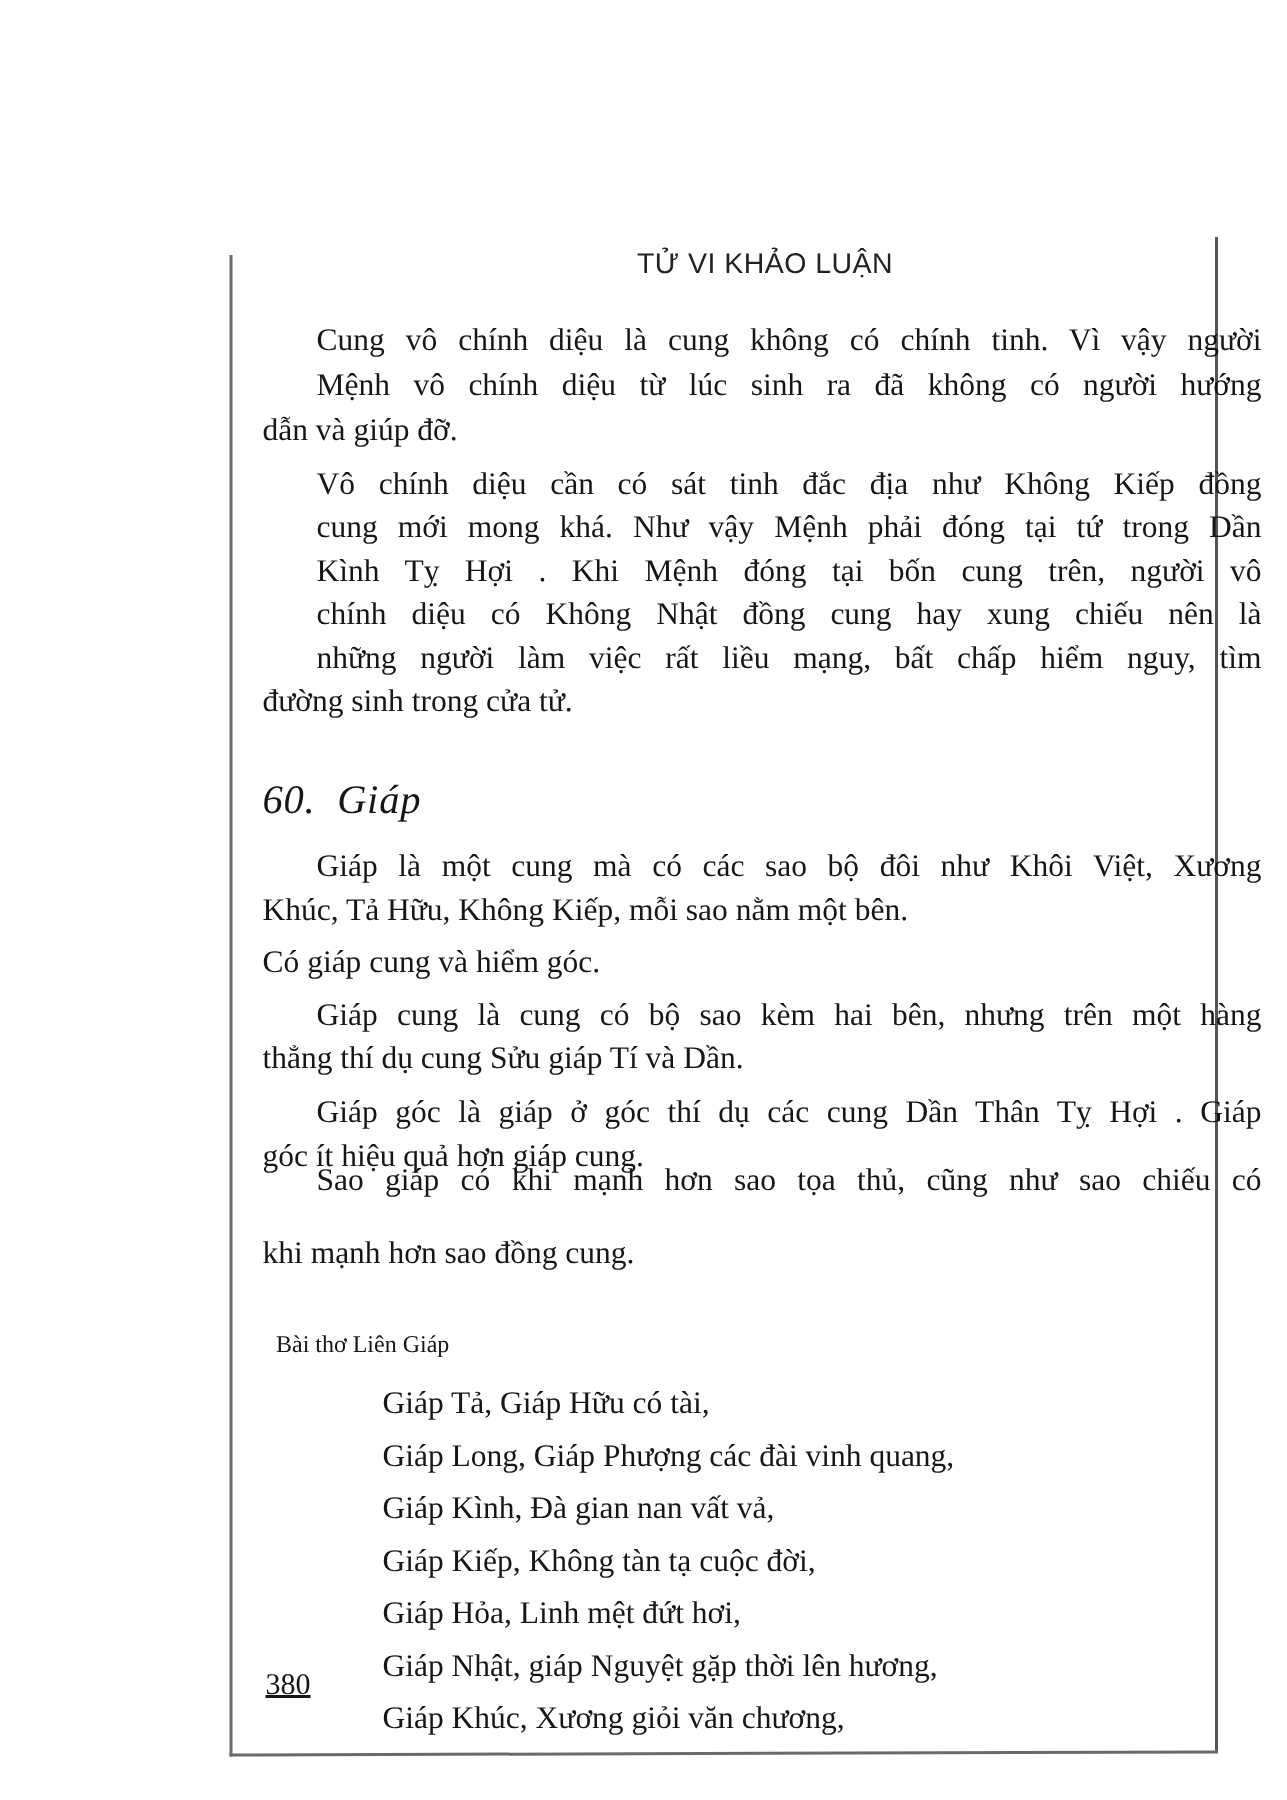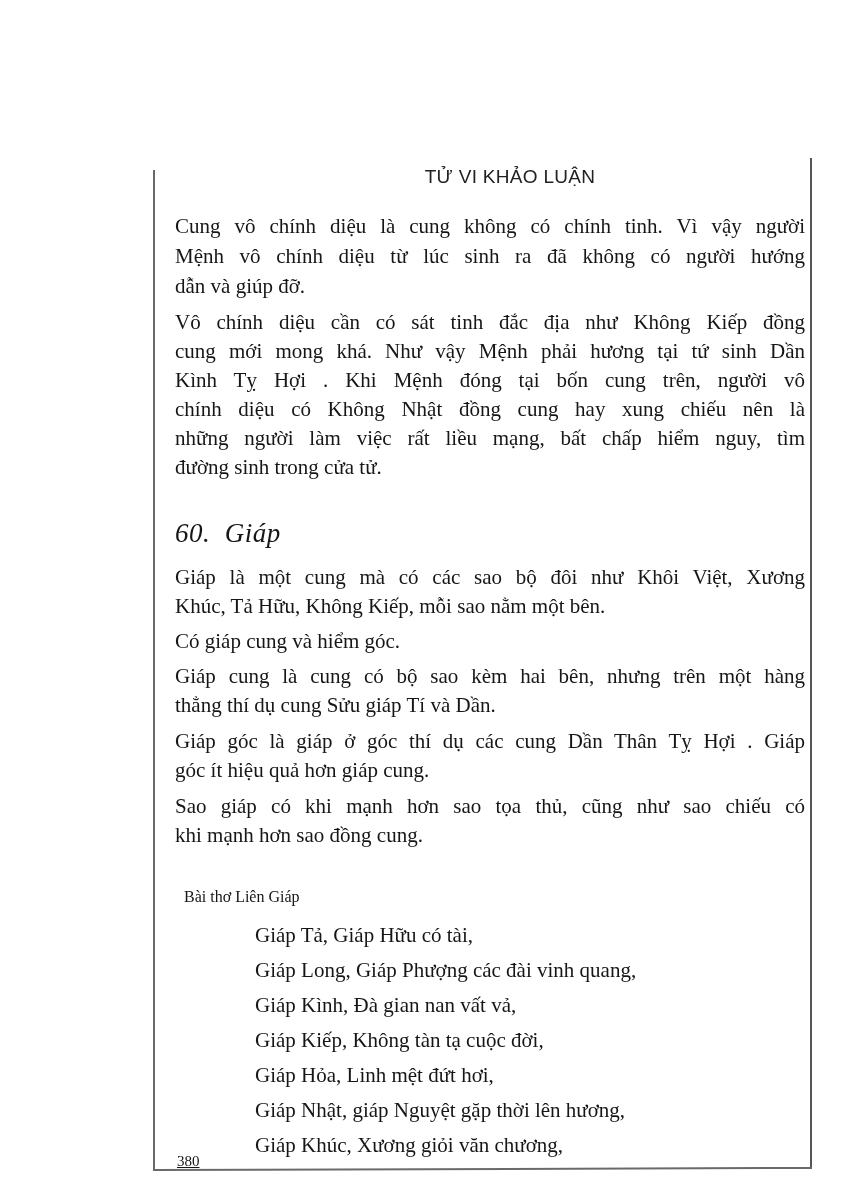--- a/index.html
+++ b/index.html
@@ -9,41 +9,41 @@
   }
   .border-left { position:absolute; left:153px; top:170px; width:1.5px; height:1001px; background:#6a6a6a; }
   .border-right { position:absolute; left:810px; top:158px; width:1.5px; height:1010px; background:#555; }
   .border-bottom { position:absolute; left:153px; top:1169px; width:659px; height:1.5px; background:#6a6a6a; transform:rotate(-0.18deg); transform-origin:left top; }
   .running-head {
     position:absolute; top:166px; left:153px; width:654px; text-align:center;
     font-family:"Liberation Sans", "DejaVu Sans", sans-serif; font-size:19px; letter-spacing:0.3px; color:#222;
     padding-left:60px; box-sizing:border-box;
   }
   .line { position:absolute; left:175px; white-space:nowrap; font-size:21px; line-height:26px;text-align:center; }
-  .justify { width:630px; text-align:justify; text-align-last:justify; }
+  .justify { width:630px; text-align:justify; text-align-last:justify;margin-left:36px; }
   .heading { position:absolute; left:175px; top:518px; font-style:italic; font-size:27px; letter-spacing:0.5px; }
   .poem-title { position:absolute; left:184px; top:888px; font-weight:normal; font-size:16px; }
   .poem-line { position:absolute; left:215px; font-size:21px; white-space:nowrap;margin-left:40px; }
-  .page-num { position:absolute; left:177px; top:1153px; font-size:15px;text-decoration:underline; }
+  .page-num { position:absolute; left:177px; top:1112px; font-size:20px;text-decoration:underline; }
 </style>
 </head>
 <body>
 
 <div class="border-left"></div>
 <div class="border-right"></div>
 <div class="border-bottom"></div>
 
 <div class="running-head">TỬ VI KHẢO LUẬN</div>
 
 <div class="line justify" style="top:213px">Cung vô chính diệu là cung không có chính tinh. Vì vậy người</div>
 <div class="line justify" style="top:243px">Mệnh vô chính diệu từ lúc sinh ra đã không có người hướng</div>
 <div class="line" style="top:273px">dẫn và giúp đỡ.</div>
 
 <div class="line justify" style="top:309px">Vô chính diệu cần có sát tinh đắc địa như Không Kiếp đồng</div>
-<div class="line justify" style="top:338px">cung mới mong khá. Như vậy Mệnh phải hương tại tứ sinh Dần</div>
+<div class="line justify" style="top:338px">cung mới mong khá. Như vậy Mệnh phải đóng tại tứ trong Dần</div>
 <div class="line justify" style="top:367px">Kình Tỵ Hợi . Khi Mệnh đóng tại bốn cung trên, người vô</div>
 <div class="line justify" style="top:396px">chính diệu có Không Nhật đồng cung hay xung chiếu nên là</div>
 <div class="line justify" style="top:425px">những người làm việc rất liều mạng, bất chấp hiểm nguy, tìm</div>
 <div class="line" style="top:454px">đường sinh trong cửa tử.</div>
 
 <div class="heading">
   <span>60.</span>&nbsp;
   <span>Giáp</span>
 </div>
 
@@ -51,21 +51,21 @@
 <div class="line" style="top:593px">Khúc, Tả Hữu, Không Kiếp, mỗi sao nằm một bên.</div>
 
 <div class="line" style="top:628px">Có giáp cung và hiểm góc.</div>
 
 <div class="line justify" style="top:663px">Giáp cung là cung có bộ sao kèm hai bên, nhưng trên một hàng</div>
 <div class="line" style="top:692px">thẳng thí dụ cung Sửu giáp Tí và Dần.</div>
 
 <div class="line justify" style="top:728px">Giáp góc là giáp ở góc thí dụ các cung Dần Thân Tỵ Hợi . Giáp</div>
 <div class="line" style="top:757px">góc ít hiệu quả hơn giáp cung.</div>
 
-<div class="line justify" style="top:793px">Sao giáp có khi mạnh hơn sao tọa thủ, cũng như sao chiếu có</div>
+<div class="line justify" style="top:773px">Sao giáp có khi mạnh hơn sao tọa thủ, cũng như sao chiếu có</div>
 <div class="line" style="top:822px">khi mạnh hơn sao đồng cung.</div>
 
 <div class="poem-title">Bài thơ Liên Giáp</div>
 <div class="poem-line" style="top:923px">Giáp Tả, Giáp Hữu có tài,</div>
 <div class="poem-line" style="top:958px">Giáp Long, Giáp Phượng các đài vinh quang,</div>
 <div class="poem-line" style="top:993px">Giáp Kình, Đà gian nan vất vả,</div>
 <div class="poem-line" style="top:1028px">Giáp Kiếp, Không tàn tạ cuộc đời,</div>
 <div class="poem-line" style="top:1063px">Giáp Hỏa, Linh mệt đứt hơi,</div>
 <div class="poem-line" style="top:1098px">Giáp Nhật, giáp Nguyệt gặp thời lên hương,</div>
 <div class="poem-line" style="top:1133px">Giáp Khúc, Xương giỏi văn chương,</div>

